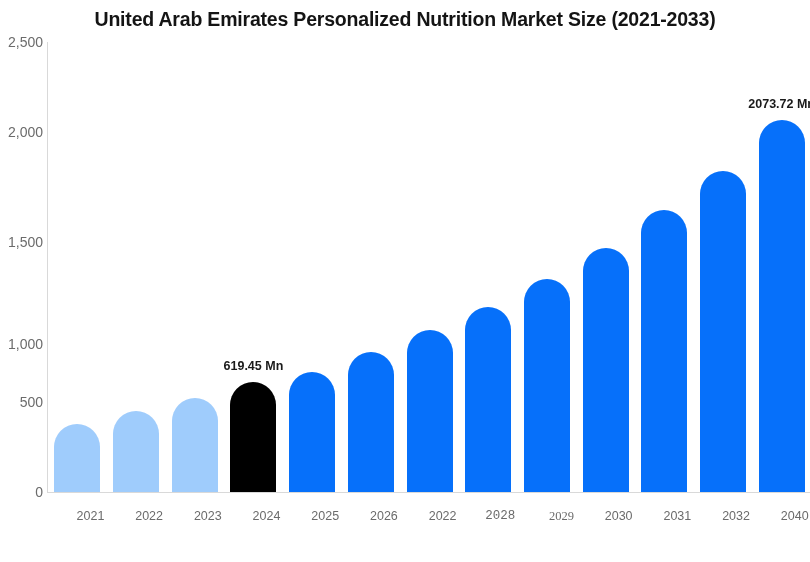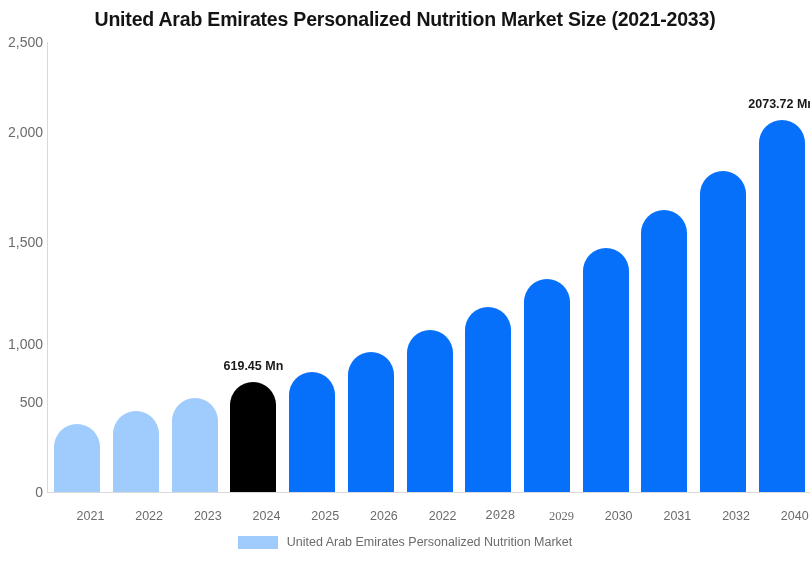--- a/index.html
+++ b/index.html
@@ -206,18 +206,14 @@
       <div class="x-tick-label" style="left: 322.808px;">2026</div>
       <div class="x-tick-label" style="left: 381.5px;">2022</div>
       <div class="x-tick-label" style="left: 440.192px; font-family: Liberation Mono, monospace;">2028</div>
       <div class="x-tick-label" style="left: 498.885px; font-family: Liberation Serif, serif;">2029</div>
       <div class="x-tick-label" style="left: 557.577px;">2030</div>
       <div class="x-tick-label" style="left: 616.269px;">2031</div>
       <div class="x-tick-label" style="left: 674.962px;">2032</div>
       <div class="x-tick-label" style="left: 733.654px;">2040</div>
     </div>
 
-  <div id="legend">
-    <span id="legend-swatch" style="background: rgb(159, 204, 252);"></span>
-    <span id="legend-label">United Arab Emirates Personalized Nutrition Market</span>
-  </div>
 
 </div>
 
 </body></html>

